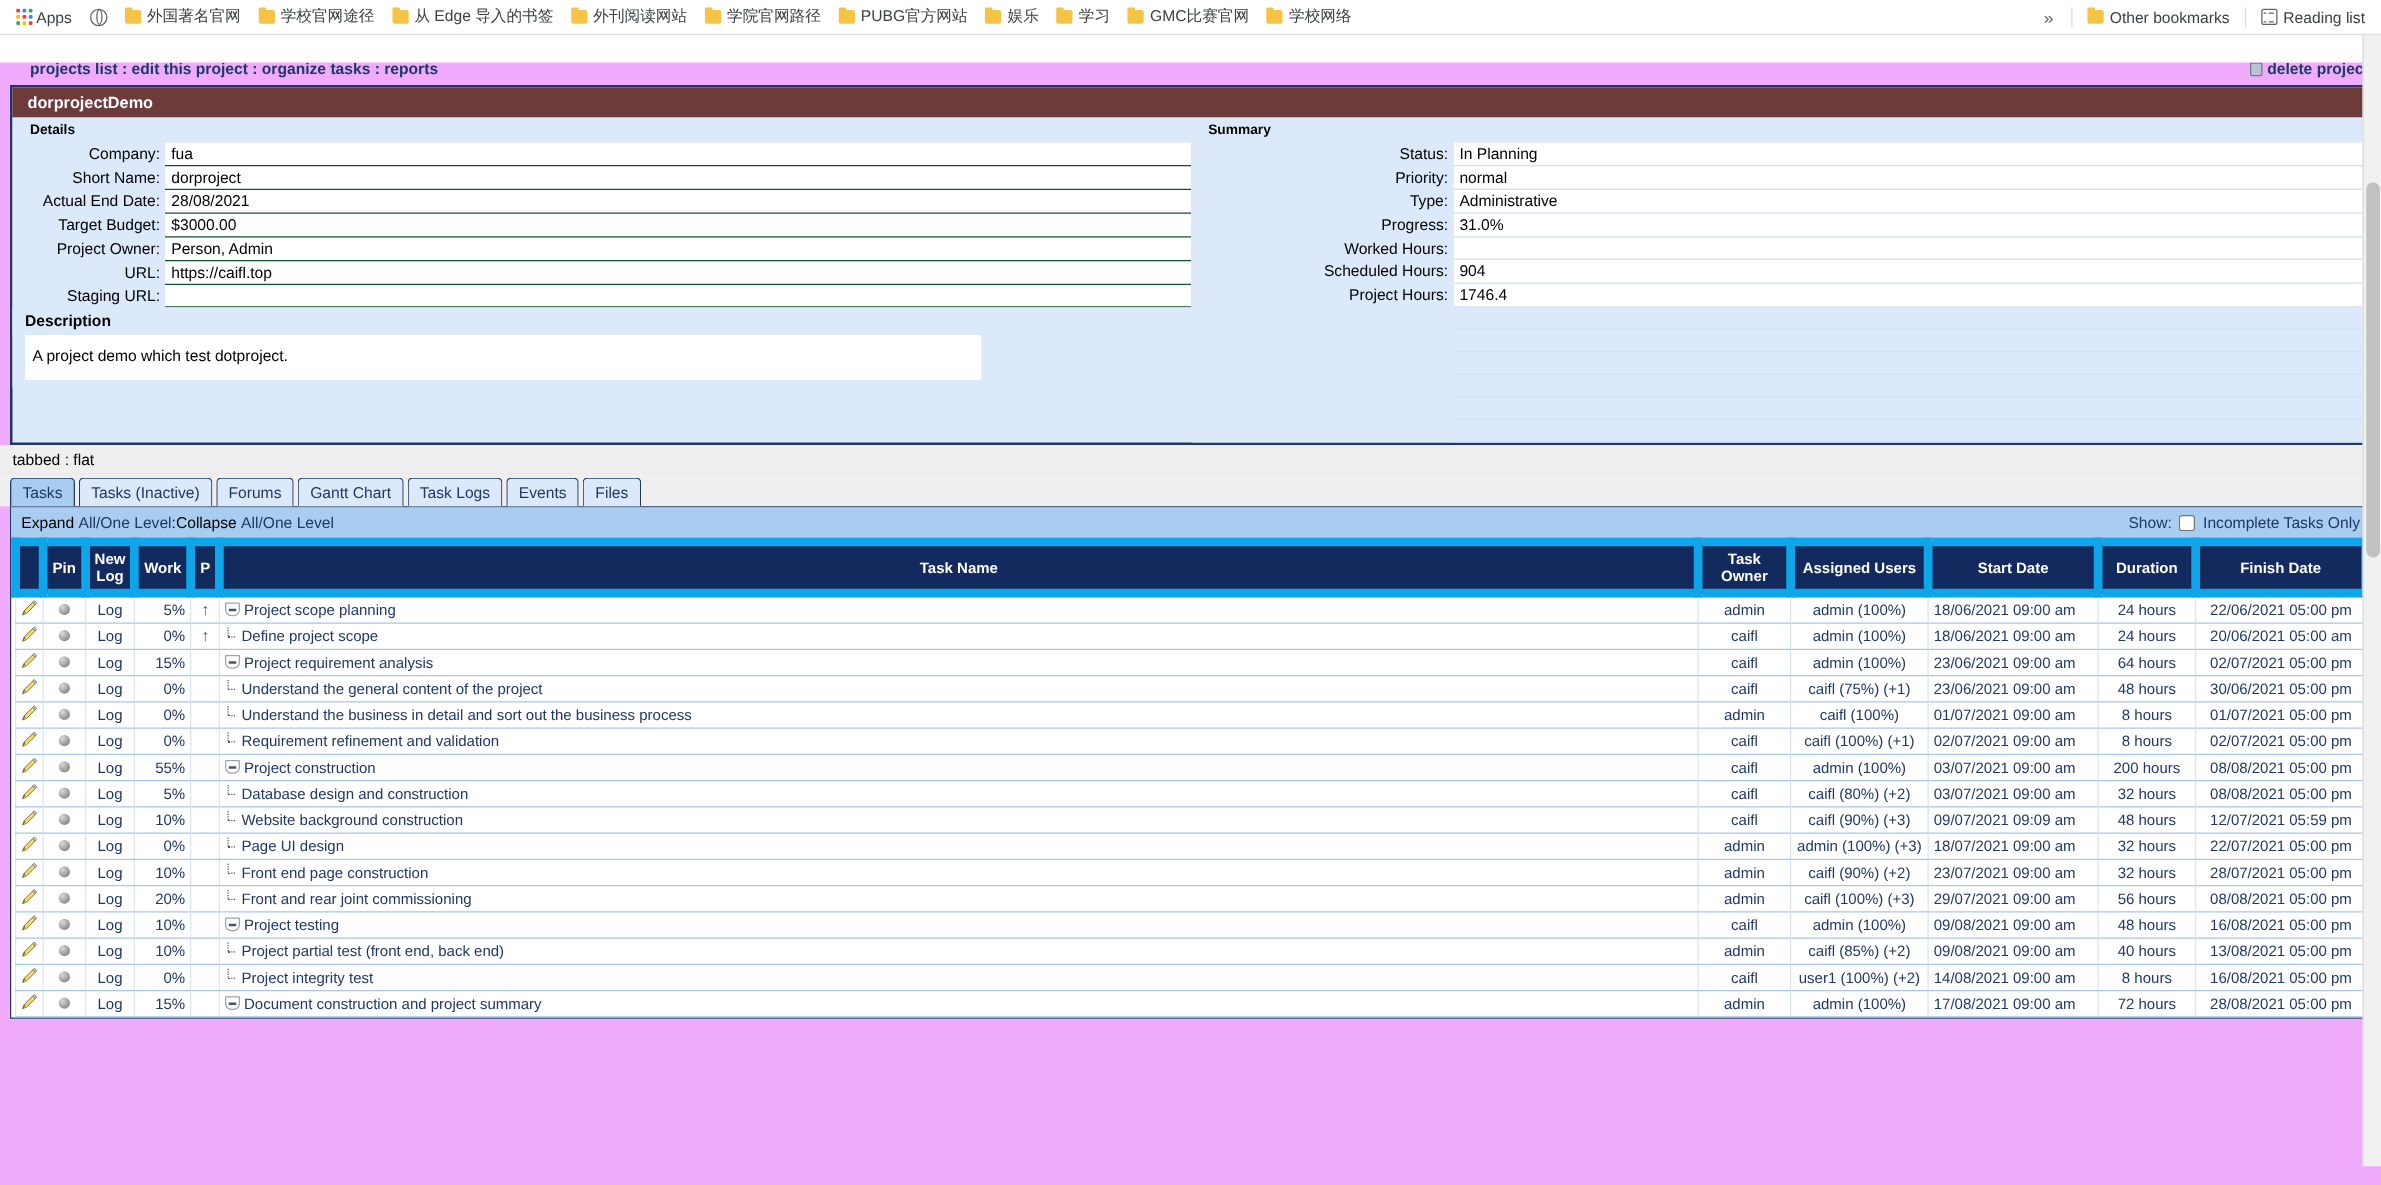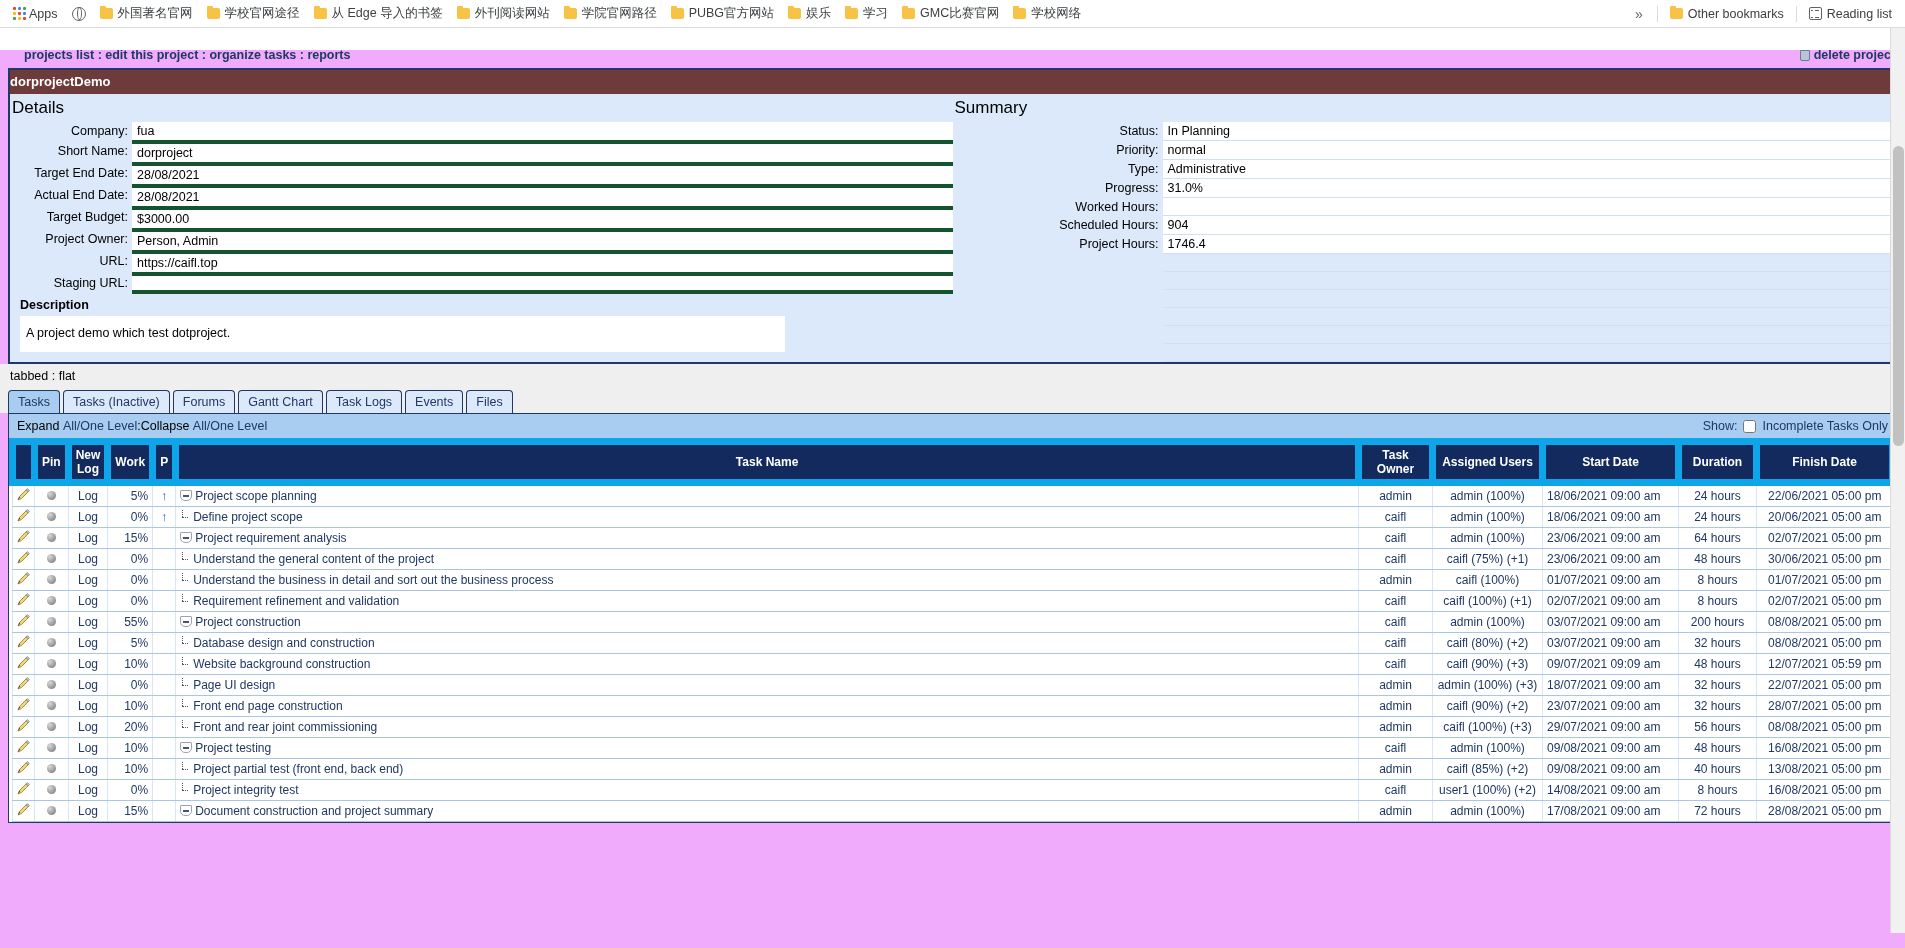--- a/index.html
+++ b/index.html
@@ -118,36 +118,36 @@
   .project-box {
     margin: 2px 8px 0 8px;
     border: 2px solid #1f3864;
     background: #dce9fb;
   }
   .project-title {
     background: #6e3b3b;
     color: #ffffff;
     font-weight: bold;
     font-size: 13px;
-    padding: 4px 8px 5px 0;
+    padding: 4px 8px 5px 12px;
   }
   .two-col { display: flex; width: 100%; }
   .col { width: 50%; }
   .sec-head {
-    font-weight: normal; font-size: 17px; color: #000;
-    padding: 4px 0 4px 2px; background: #dce9fb;
+    font-weight: bold; font-size: 11px; color: #000;
+    padding: 4px 0 4px 14px; background: #dce9fb;
   }
   table.kv { width:100%; border-collapse: collapse; font-size:12.5px; }
   table.kv td { padding: 2px 4px; vertical-align: top; height: 18px; }
   table.kv td.k {
     text-align: right; width: 122px; background:#dce9fb; color:#000;
     padding-right: 4px; white-space: nowrap;
   }
   table.kv td.v {
-    background:#ffffff; border-bottom: 4px solid #14532d; color:#000;
+    background:#ffffff; border-bottom: 1px solid #14532d; color:#000;
     padding-left: 5px;
   }
   .col.right table.kv td.k { width: 210px; }
   .col.right table.kv td.v { border-bottom: 1px solid #cfe0f5; }
   table.kv tr.blank td.v { background:#dce9fb; border-bottom:1px solid #dce9fb; }
   .desc-head {
     font-weight:bold;font-size:12.5px;color:#000;
     padding: 4px 0 4px 10px; background:#dce9fb;
   }
   .desc-body {
@@ -363,24 +363,20 @@
         <div class="sec-head">Details</div>
         <table class="kv">
             <tbody>
           <tr>
                 <td class="k">Company:</td>
                 <td class="v">fua</td>
               </tr>
           <tr>
                 <td class="k">Short Name:</td>
                 <td class="v">dorproject</td>
-              </tr>
-          <tr>
-                <td class="k">Target End Date:</td>
-                <td class="v">28/08/2021</td>
               </tr>
           <tr>
                 <td class="k">Actual End Date:</td>
                 <td class="v">28/08/2021</td>
               </tr>
           <tr>
                 <td class="k">Target Budget:</td>
                 <td class="v">$3000.00</td>
               </tr>
           <tr>

